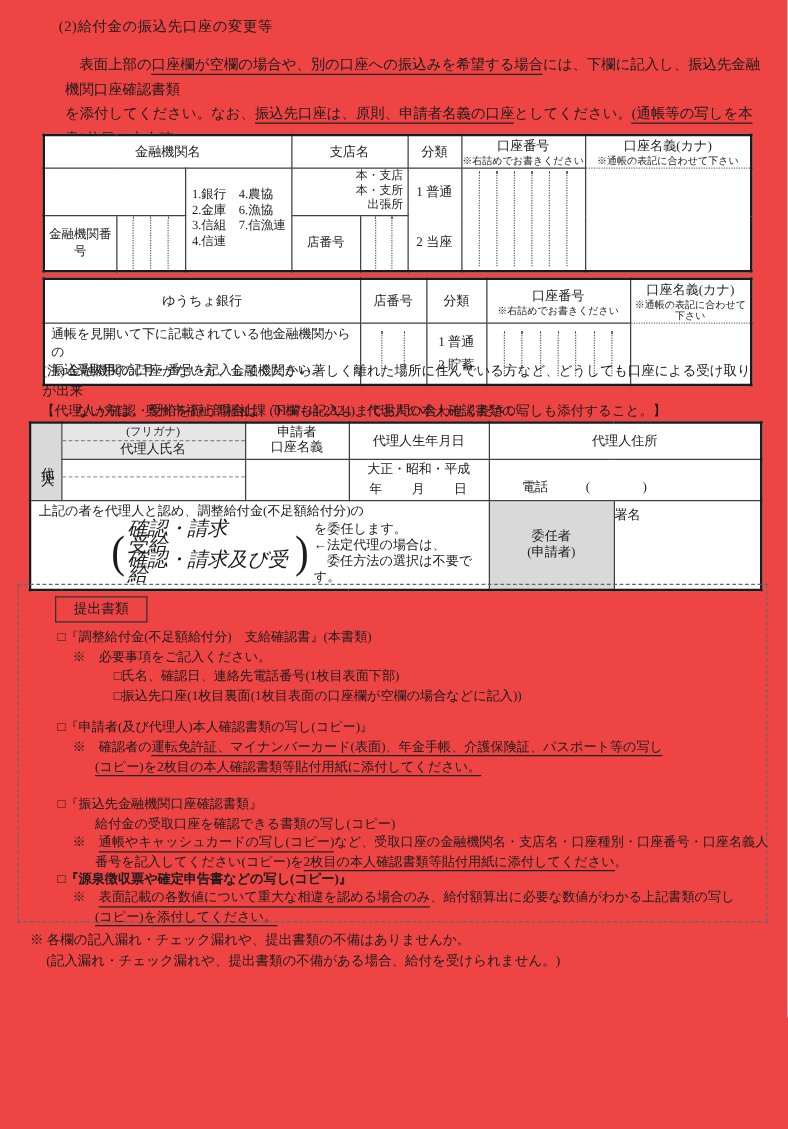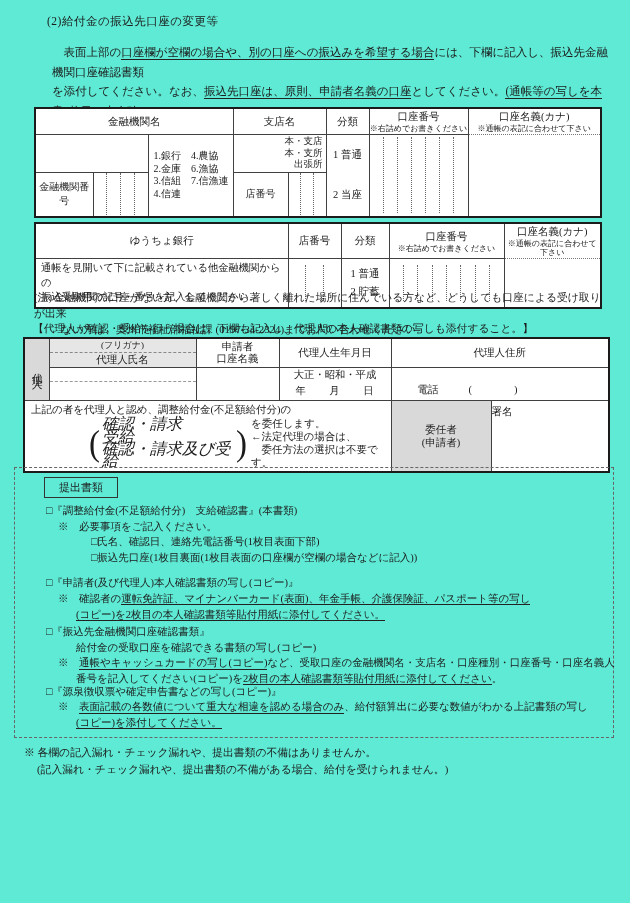--- a/index.html
+++ b/index.html
@@ -1,18 +1,18 @@
 <!DOCTYPE html>
 <html><head>
 <meta charset="utf-8">
 <style>
   * { margin:0; padding:0; box-sizing:border-box; }
   html,body { background:#fff; }
   body { width:630px; height:903px; font-family:"Liberation Serif","DejaVu Serif",serif; color:#1b1b1b; }
-  .page { position:relative; width:630px; height:903px; background:#5eead4; overflow:hidden; }
+  .page { position:relative; width:630px; height:903px; background:#ef4444; overflow:hidden; }
   .ul { border-bottom:1px solid #222; padding-bottom:0.5px; }
 
   .title { position:absolute; top:14px; left:47px; font-size:11.5px; letter-spacing:0.5px; }
   .intro { position:absolute; top:43px; left:21px; width:590px; font-size:11.5px; line-height:19.5px; }
 
   table { border-collapse:collapse; table-layout:fixed; position:absolute; background:#fff; }
   td { border:1px solid #404040; font-size:10.5px; vertical-align:middle; overflow:hidden; }
   .t1, .t2, .t3 { border:2px solid #1b1b1b; }
 
   
@@ -86,22 +86,22 @@
   
   .subbox { position:absolute; top:467px; left:14px; width:600px; height:271px; border:1px dashed #666; }
   .subtitle { display:inline-block; margin:9px 0 5px 29px; border:1px solid #333; padding:3px 14px; font-size:11px; line-height:13px; }
   .sublines { font-size:10.5px; }
   .sublines .tline { line-height:15.6px; white-space:nowrap; }
   .ind0 { padding-left:31px; }
   .ind1 { padding-left:43px; }
   .ind2 { padding-left:61px; }
   .ind3 { padding-left:76px; }
   .gap-a { margin-top:10px; }
-  .gap-b { margin-top:2px; }
-  .gap-c { margin-top:-3px; }
+  .gap-b { margin-top:14px; }
+  .gap-c { margin-top:-3px;font-weight:bold; }
 
   .footnotes { position:absolute; top:744px; left:24px; font-size:10.8px; line-height:16.5px; }
   .footnotes .fl2 { padding-left:13px; }
 </style>
 </head>
 <body>
 
 <div class="page">
 
   <div class="title">(2)給付金の振込先口座の変更等</div>

